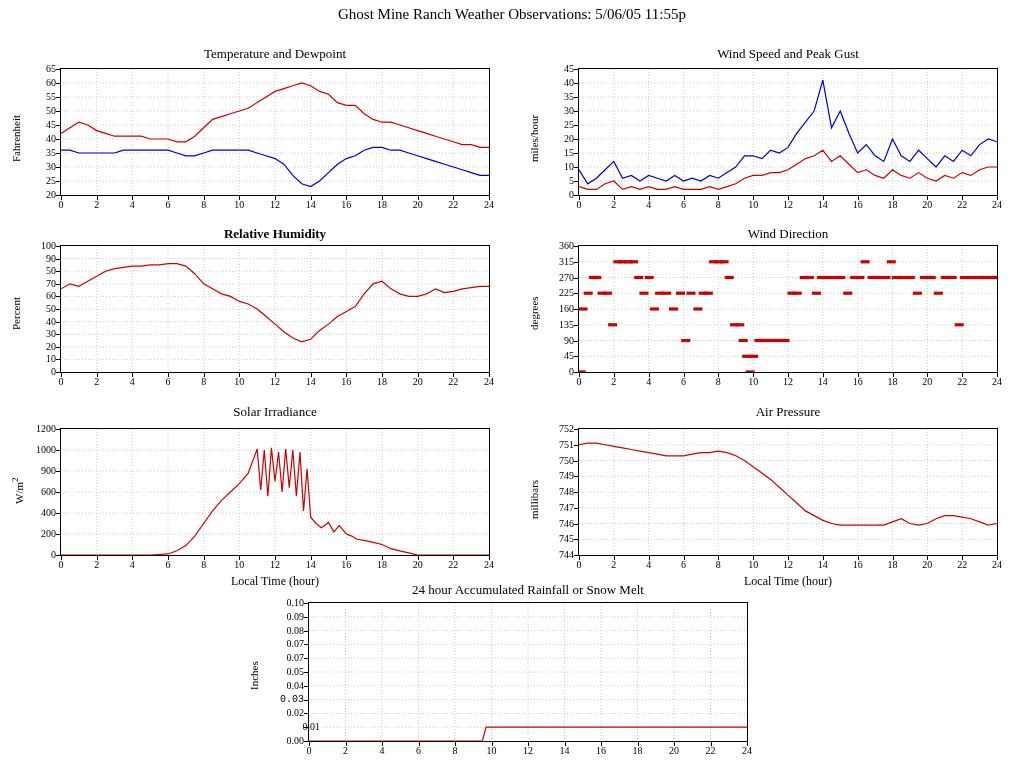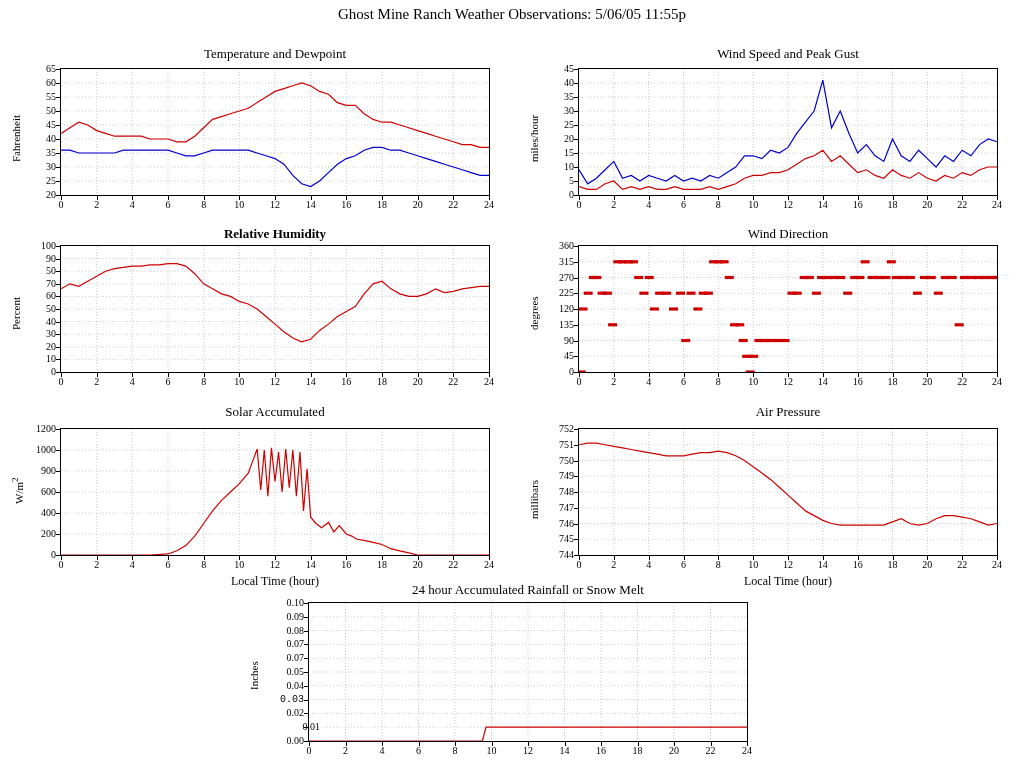--- a/index.html
+++ b/index.html
@@ -368,21 +368,21 @@
         </svg>
       </div>
       <div class="ytick" style="left: 534px; width: 40px; top: 366px;">0</div>
       <div style="position: absolute; left: 574px; top: 372px; width: 4px; height: 1px; background: rgb(0, 0, 0);"></div>
       <div class="ytick" style="left: 534px; width: 40px; top: 350.25px;">45</div>
       <div style="position: absolute; left: 574px; top: 356.25px; width: 4px; height: 1px; background: rgb(0, 0, 0);"></div>
       <div class="ytick" style="left: 534px; width: 40px; top: 334.5px;">90</div>
       <div style="position: absolute; left: 574px; top: 340.5px; width: 4px; height: 1px; background: rgb(0, 0, 0);"></div>
       <div class="ytick" style="left: 534px; width: 40px; top: 318.75px;">135</div>
       <div style="position: absolute; left: 574px; top: 324.75px; width: 4px; height: 1px; background: rgb(0, 0, 0);"></div>
-      <div class="ytick" style="left: 534px; width: 40px; top: 303px;">120</div>
+      <div class="ytick" style="left: 534px; width: 40px; top: 303px;">160</div>
       <div style="position: absolute; left: 574px; top: 309px; width: 4px; height: 1px; background: rgb(0, 0, 0);"></div>
       <div class="ytick" style="left: 534px; width: 40px; top: 287.25px;">225</div>
       <div style="position: absolute; left: 574px; top: 293.25px; width: 4px; height: 1px; background: rgb(0, 0, 0);"></div>
       <div class="ytick" style="left: 534px; width: 40px; top: 271.5px;">270</div>
       <div style="position: absolute; left: 574px; top: 277.5px; width: 4px; height: 1px; background: rgb(0, 0, 0);"></div>
       <div class="ytick" style="left: 534px; width: 40px; top: 255.75px;">315</div>
       <div style="position: absolute; left: 574px; top: 261.75px; width: 4px; height: 1px; background: rgb(0, 0, 0);"></div>
       <div class="ytick" style="left: 534px; width: 40px; top: 240px;">360</div>
       <div style="position: absolute; left: 574px; top: 246px; width: 4px; height: 1px; background: rgb(0, 0, 0);"></div>
       <div class="xtick" style="left: 564px; width: 30px; top: 376px;">0</div>
@@ -406,21 +406,21 @@
       <div class="xtick" style="left: 877.5px; width: 30px; top: 376px;">18</div>
       <div style="position: absolute; left: 892.5px; top: 373px; width: 1px; height: 4px; background: rgb(0, 0, 0);"></div>
       <div class="xtick" style="left: 912.333px; width: 30px; top: 376px;">20</div>
       <div style="position: absolute; left: 927.333px; top: 373px; width: 1px; height: 4px; background: rgb(0, 0, 0);"></div>
       <div class="xtick" style="left: 947.167px; width: 30px; top: 376px;">22</div>
       <div style="position: absolute; left: 962.167px; top: 373px; width: 1px; height: 4px; background: rgb(0, 0, 0);"></div>
       <div class="xtick" style="left: 982px; width: 30px; top: 376px;">24</div>
       <div style="position: absolute; left: 997px; top: 373px; width: 1px; height: 4px; background: rgb(0, 0, 0);"></div>
     </div>
     <div class="panel" style="left: 0px; top: 0px;">
-      <div class="panel-title" style="position: absolute; left: 60px; top: 404px; width: 430px;">Solar Accumulated</div>
+      <div class="panel-title" style="position: absolute; left: 60px; top: 404px; width: 430px;">Solar Irradiance</div>
       <div class="ylabel" style="left: 10px; top: 504px;">W/m<sup>2</sup></div>
       <div class="plotbox" style="left: 60px; top: 428px; width: 430px; height: 128px;">
         <svg width="428" height="126" viewBox="0 0 428 126">
           <line x1="35.7" y1="0" x2="35.7" y2="126" stroke="#aaaaaa" stroke-width="0.6" stroke-dasharray="1,2"></line>
           <line x1="71.3" y1="0" x2="71.3" y2="126" stroke="#aaaaaa" stroke-width="0.6" stroke-dasharray="1,2"></line>
           <line x1="107.0" y1="0" x2="107.0" y2="126" stroke="#aaaaaa" stroke-width="0.6" stroke-dasharray="1,2"></line>
           <line x1="142.7" y1="0" x2="142.7" y2="126" stroke="#aaaaaa" stroke-width="0.6" stroke-dasharray="1,2"></line>
           <line x1="178.3" y1="0" x2="178.3" y2="126" stroke="#aaaaaa" stroke-width="0.6" stroke-dasharray="1,2"></line>
           <line x1="214.0" y1="0" x2="214.0" y2="126" stroke="#aaaaaa" stroke-width="0.6" stroke-dasharray="1,2"></line>
           <line x1="249.7" y1="0" x2="249.7" y2="126" stroke="#aaaaaa" stroke-width="0.6" stroke-dasharray="1,2"></line>

